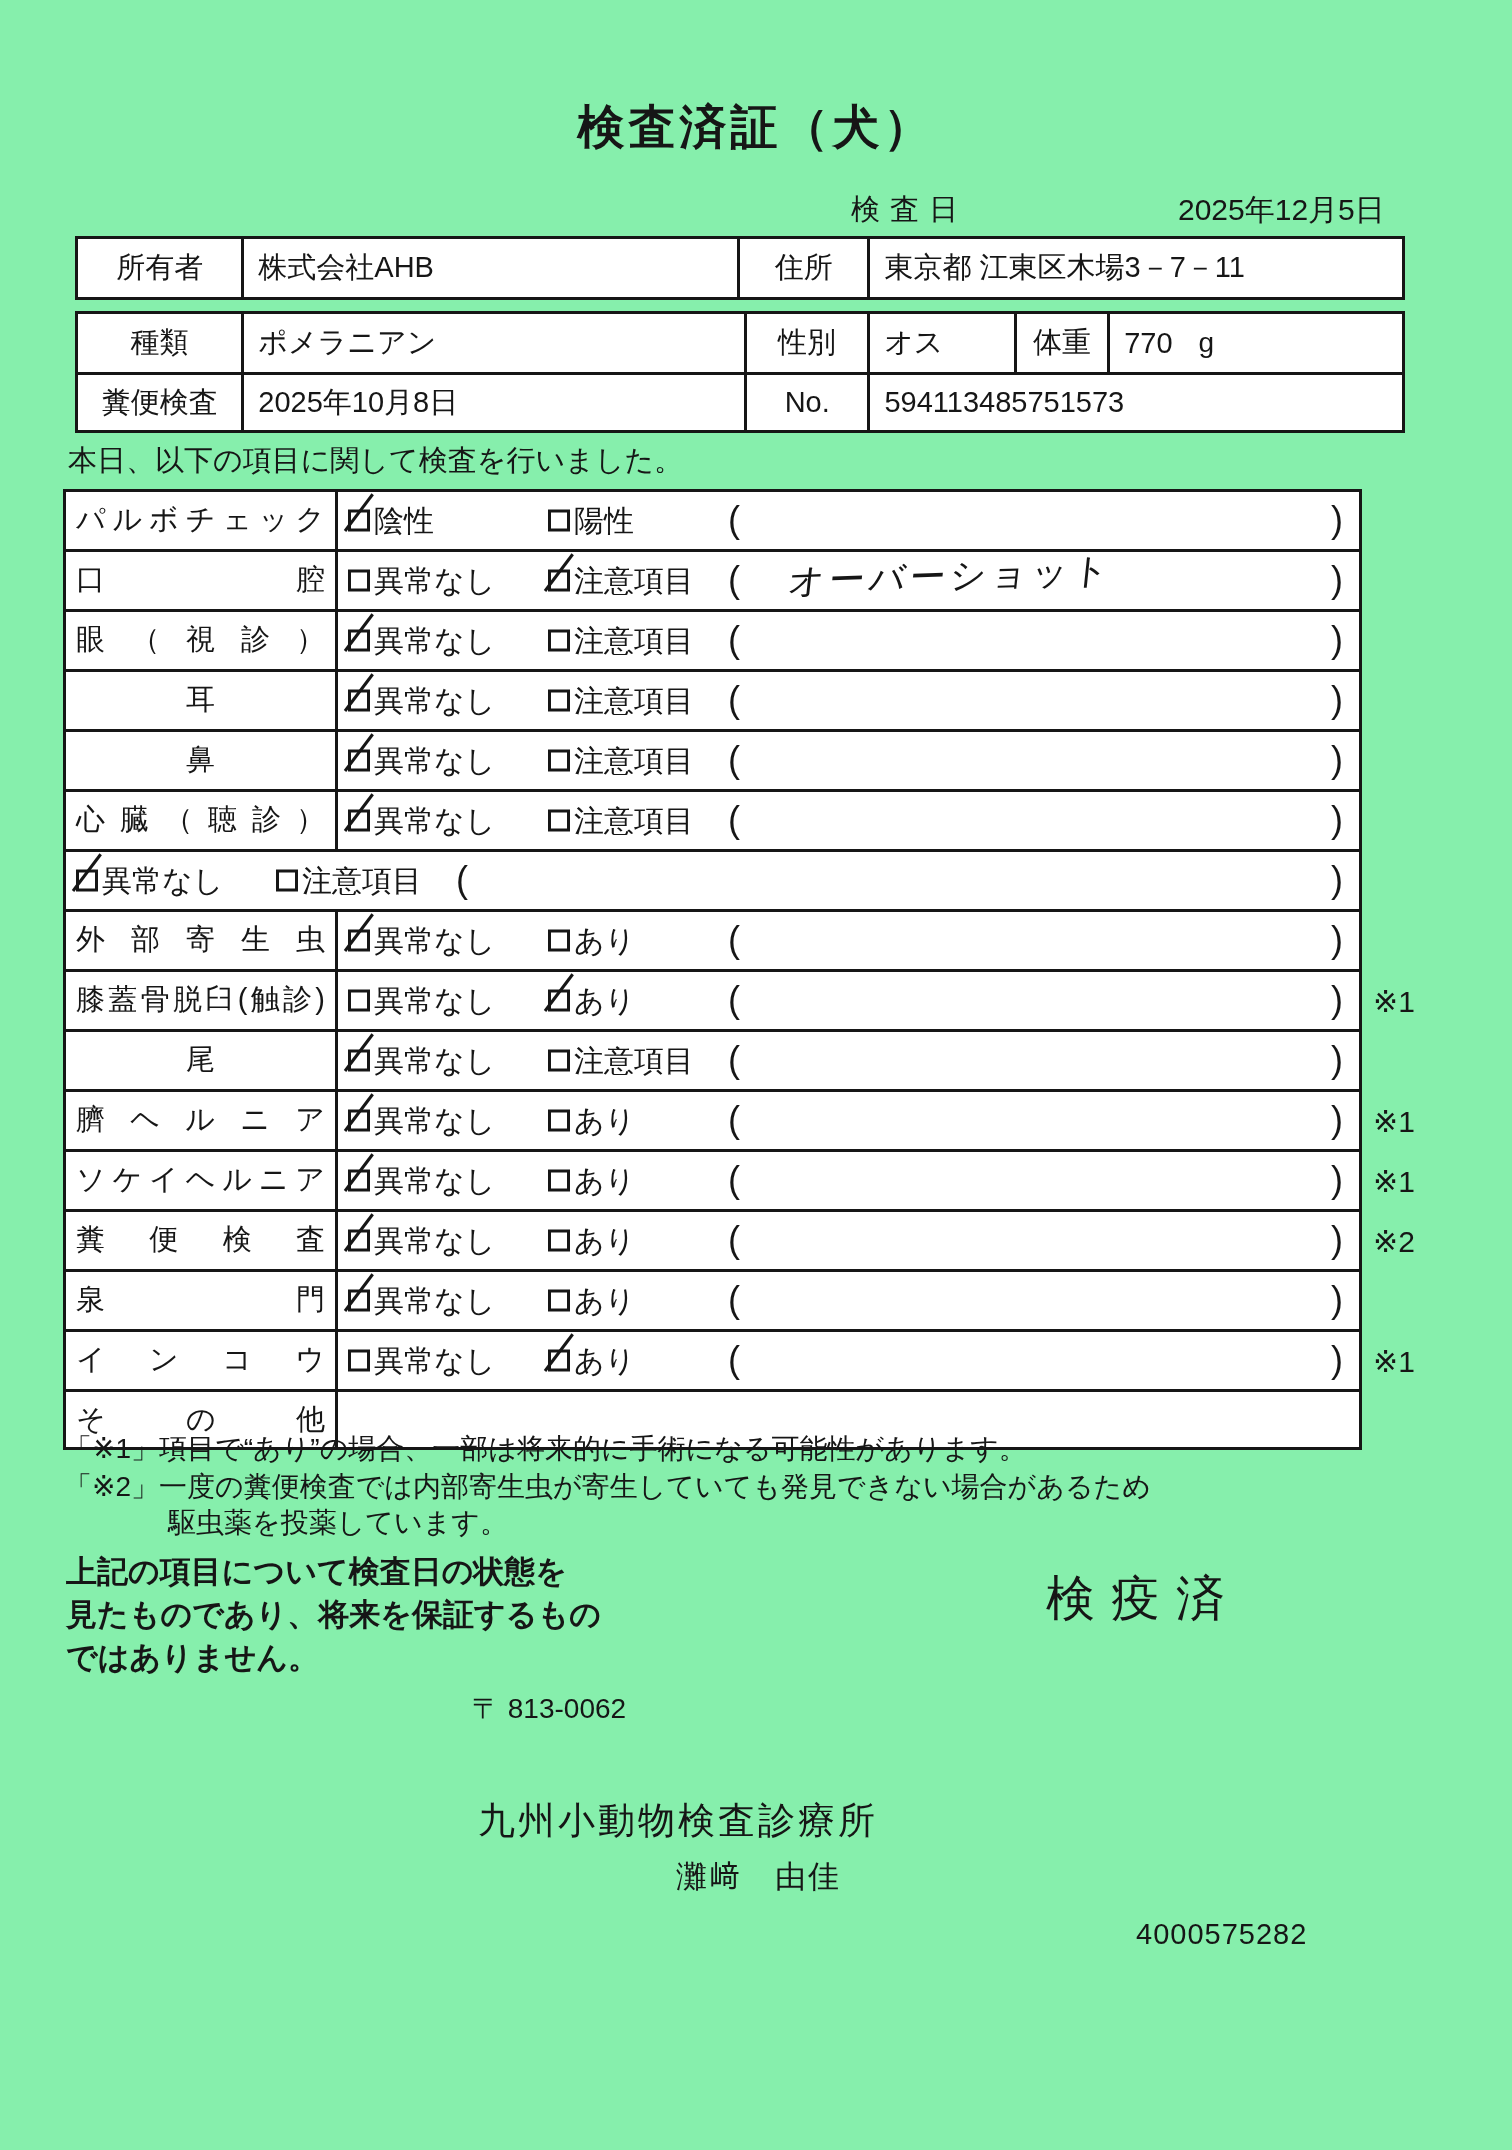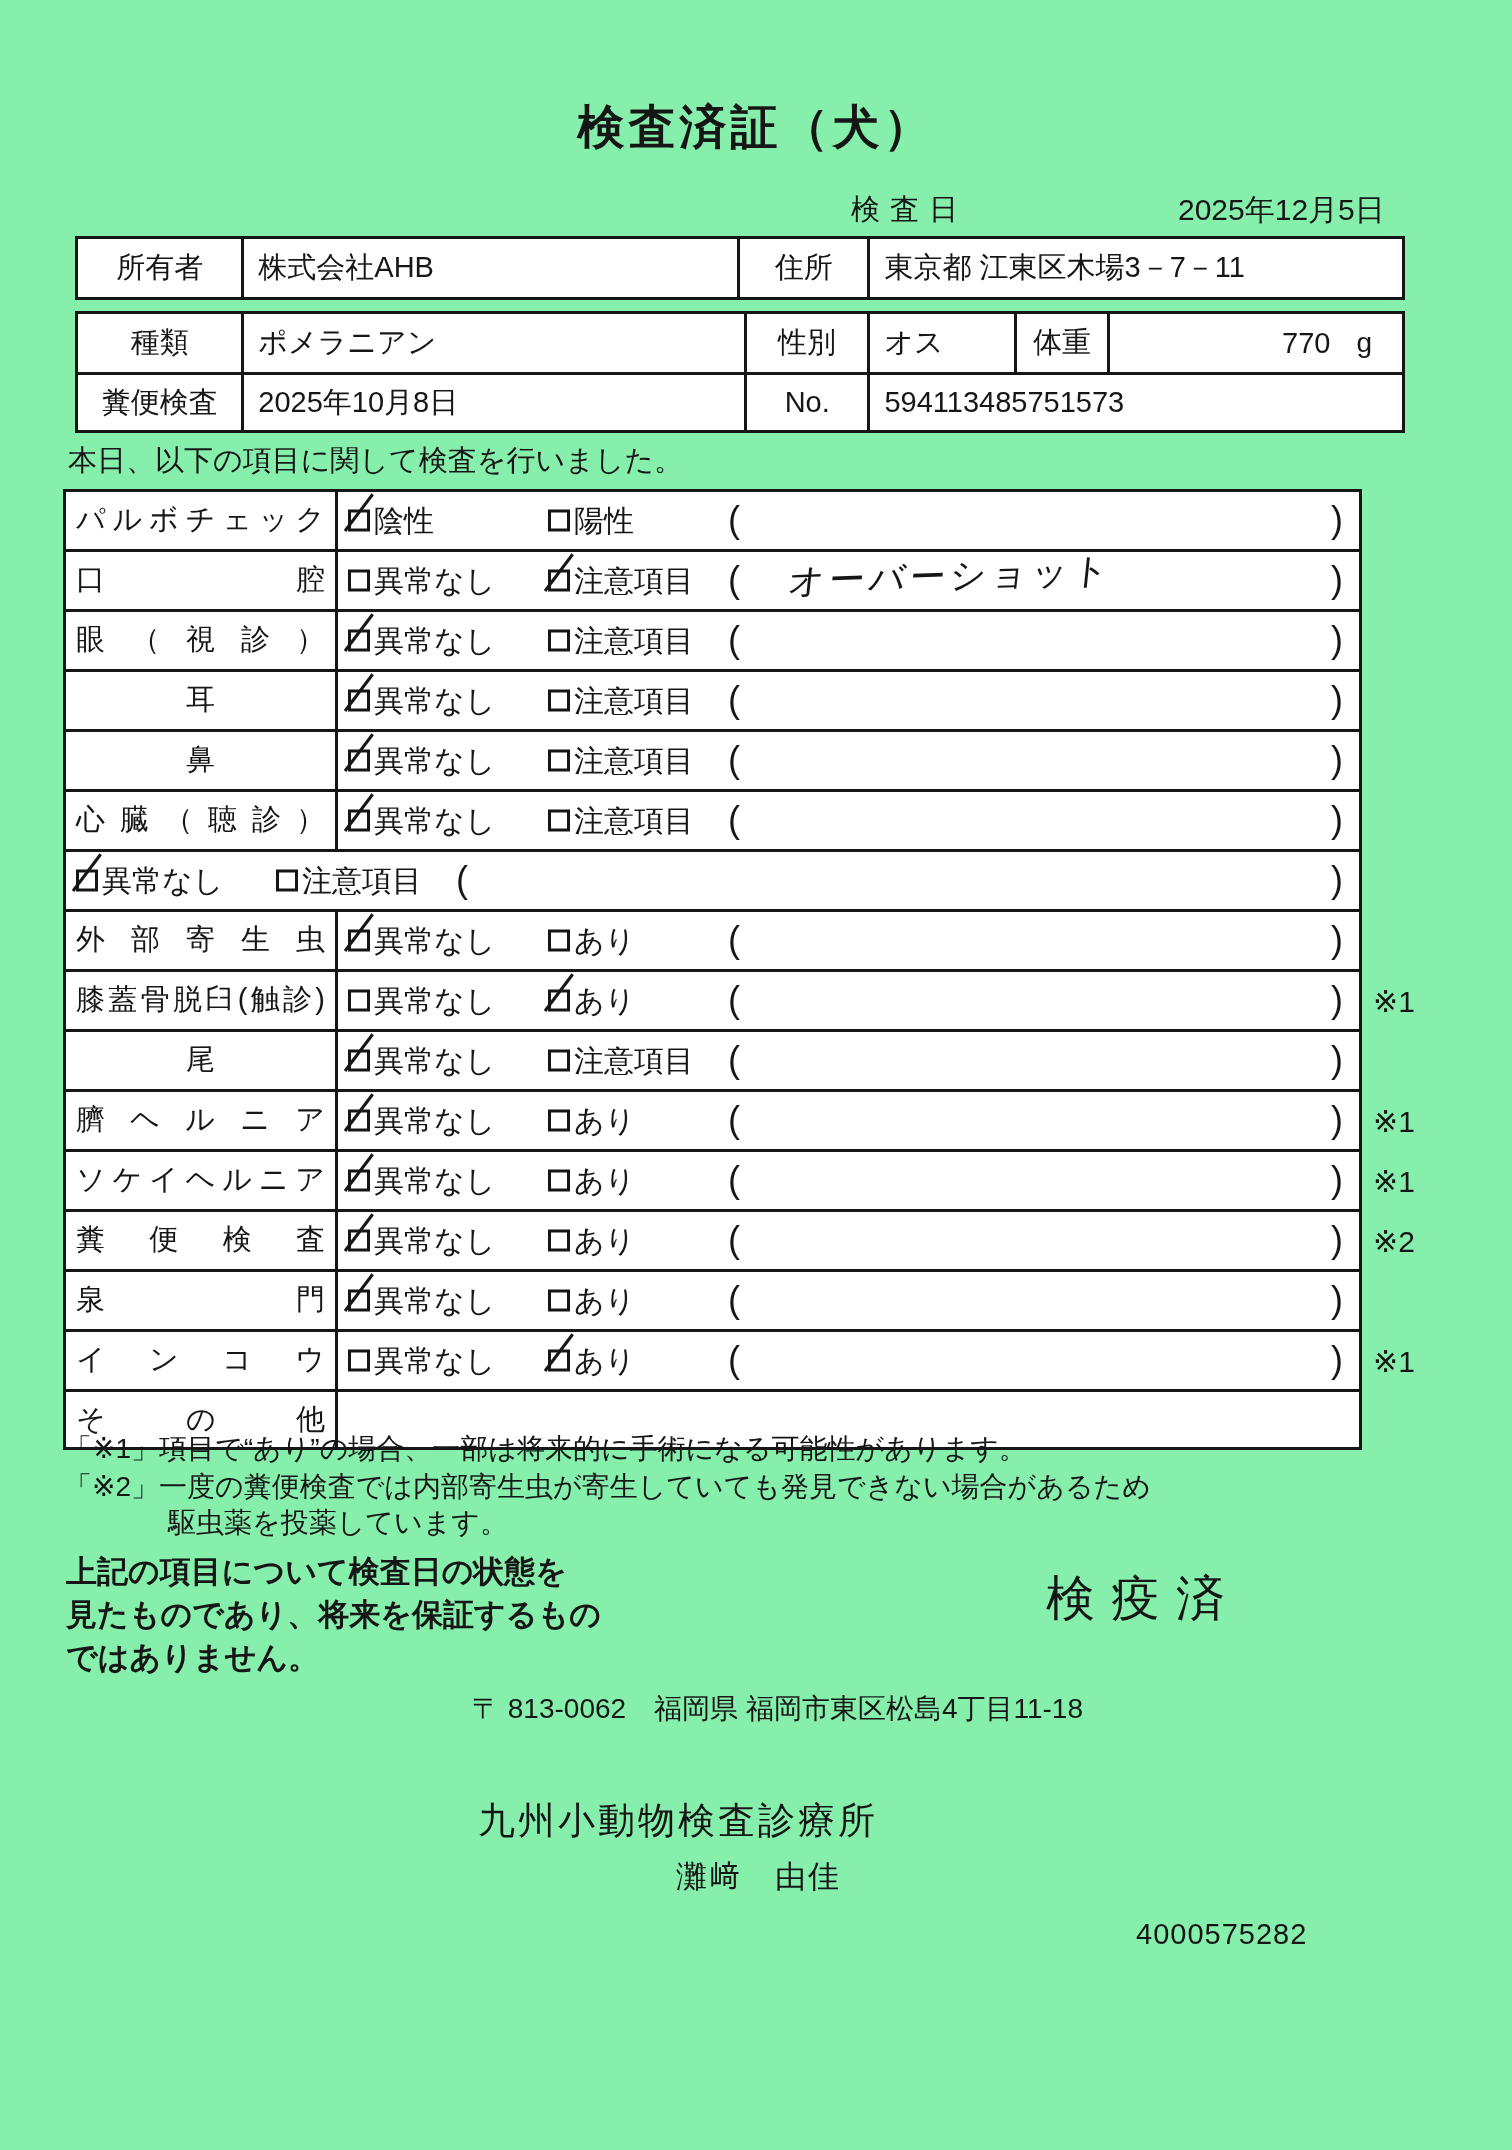--- a/index.html
+++ b/index.html
@@ -22,21 +22,21 @@
   .hrow{display:flex;height:58px}
   .hrow + .hrow{border-top:3px solid #161616}
   .cell{border-right:3px solid #161616;display:flex;align-items:center;
         padding:0 14px;font-size:29px;overflow:hidden;white-space:nowrap}
   .cell:last-child{border-right:none}
   .cell.lab{justify-content:center;padding:0 10px}
   .tbl1{top:236px;left:75px;width:1330px}
   .tbl2{top:311px;left:75px;width:1330px}
   .c-owner-l{width:167px}.c-owner-v{width:498px}.c-addr-l{width:131px}.c-addr-v{width:534px}
   .c-sp-l{width:167px}.c-sp-v{width:505px}.c-sex-l{width:124px}.c-sex-v{width:147px}
-  .c-wt-l{width:94px;padding:0 2px}.c-wt-v{width:293px;justify-content:flex-end;padding-right:30px}
+  .c-wt-l{width:94px;padding:0 2px}.c-wt-v{width:293px;padding-right:56px}
   .c-no-v{width:534px}
   .wt-unit{margin-left:26px;font-size:28px}
 
   
   .intro{position:absolute;top:441px;left:68px;font-size:29px}
 
   
   .exam{position:absolute;top:489px;left:63px;width:1299px;border:3px solid #161616;background:#fff}
   .trow{display:flex;height:60px;border-bottom:3px solid #161616}
   .trow:last-child{border-bottom:none;height:55px}
@@ -403,19 +403,18 @@
   <div class="disclaimer">
     <div>上記の項目について検査日の状態を</div>
     <div>見たものであり、将来を保証するもの</div>
     <div>ではありません。</div>
   </div>
 
   <div class="stamp">検疫済</div>
 
   <div class="postal-line">
     <span>〒 813-0062</span>
-    <span>福岡県 福岡市東区松島4丁目11-18</span>
   </div>
   <div class="clinic">九州小動物検査診療所</div>
   <div class="examiner">灘﨑　由佳</div>
   <div class="serial">4000575282</div>
 
 </div>
 
 </body></html>

